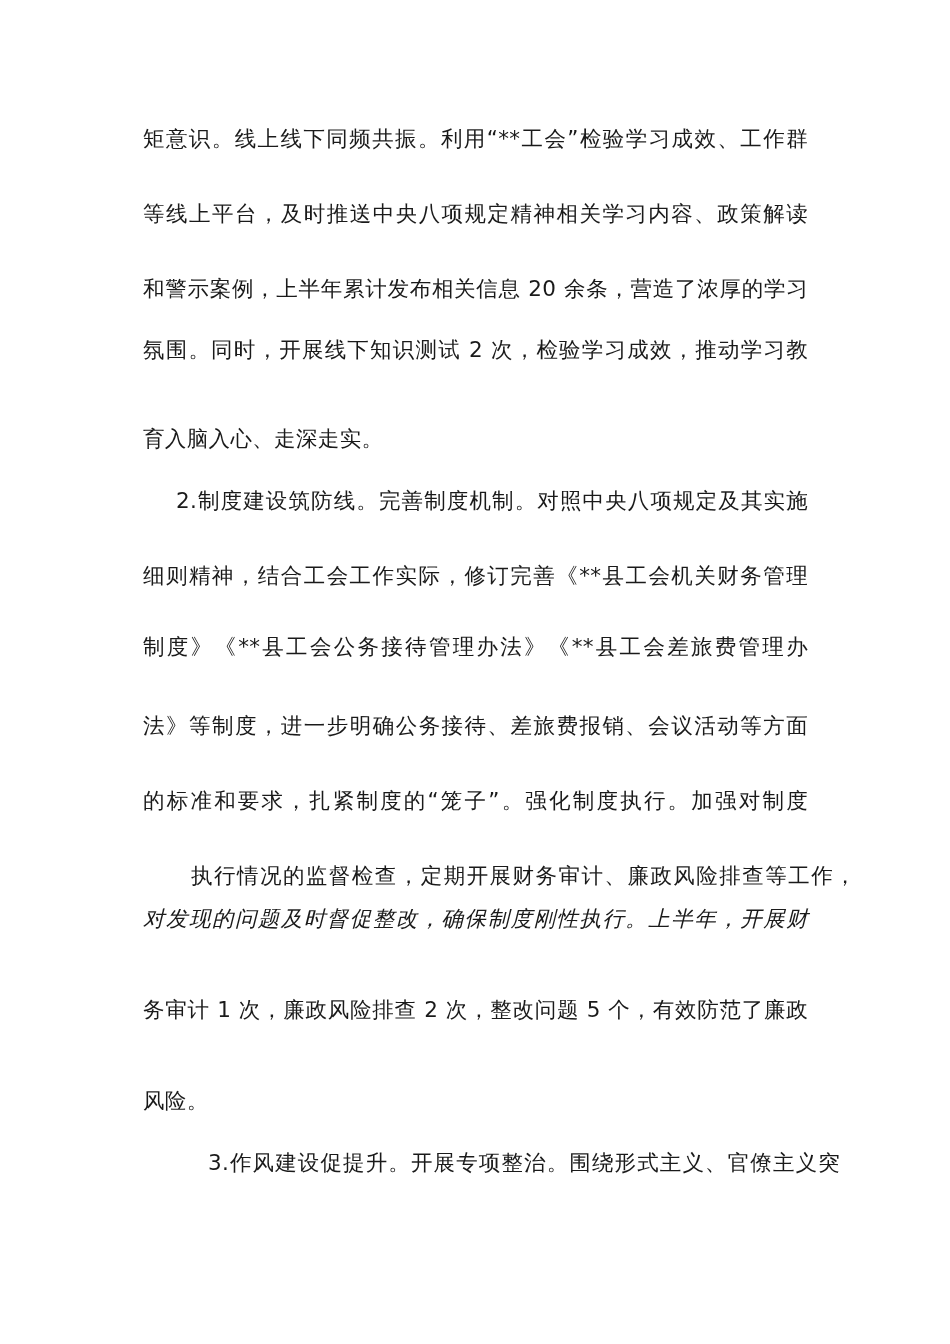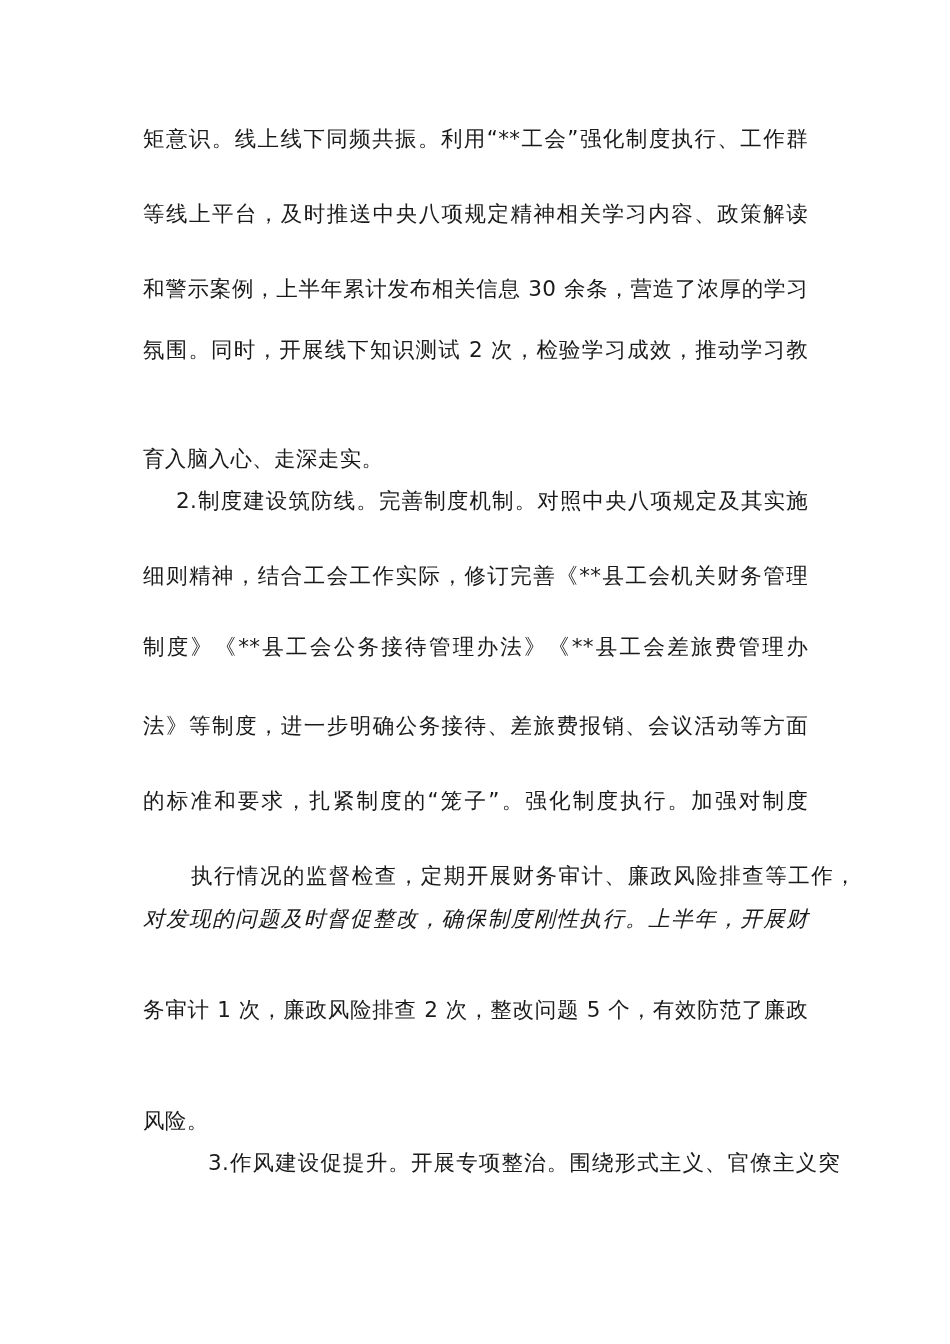--- a/index.html
+++ b/index.html
@@ -30,34 +30,33 @@
       height: 30px;
       font-size: 21.5px;
       line-height: 30px;
       white-space: nowrap;
       letter-spacing: 0.35px;
       text-align: justify;
       text-align-last: justify;
     }
     .line.last {
       text-align-last: left;
-      margin-top: 20px;
     }
     .line.indent {
       left: 176px;
       width: 632px;
     }
   </style>
 </head>
 <body>
 
 <div class="page">
-  <div class="line" style="top:124px;">矩意识。线上线下同频共振。利用“**工会”强化制度执行、工作群</div>
+  <div class="line" style="top:124px;">矩意识。线上线下同频共振。利用“**工会”检验学习成效、工作群</div>
   <div class="line" style="top:199px;">等线上平台，及时推送中央八项规定精神相关学习内容、政策解读</div>
-  <div class="line" style="top:274px;">和警示案例，上半年累计发布相关信息 30 余条，营造了浓厚的学习</div>
+  <div class="line" style="top:274px;">和警示案例，上半年累计发布相关信息 20 余条，营造了浓厚的学习</div>
   <div class="line" style="top:335px;">氛围。同时，开展线下知识测试 2 次，检验学习成效，推动学习教</div>
   <div class="line last" style="top:424px;">育入脑入心、走深走实。</div>
 
   <div class="line indent" style="top:486px;">2.制度建设筑防线。完善制度机制。对照中央八项规定及其实施</div>
   <div class="line" style="top:561px;">细则精神，结合工会工作实际，修订完善《**县工会机关财务管理</div>
   <div class="line" style="top:632px;">制度》《**县工会公务接待管理办法》《**县工会差旅费管理办</div>
   <div class="line" style="top:711px;">法》等制度，进一步明确公务接待、差旅费报销、会议活动等方面</div>
   <div class="line" style="top:786px;">的标准和要求，扎紧制度的“笼子”。强化制度执行。加强对制度</div>
   <div class="line" style="top:861px;margin-left:48px;">执行情况的监督检查，定期开展财务审计、廉政风险排查等工作，</div>
   <div class="line" style="top:904px;font-style:italic;">对发现的问题及时督促整改，确保制度刚性执行。上半年，开展财</div>

